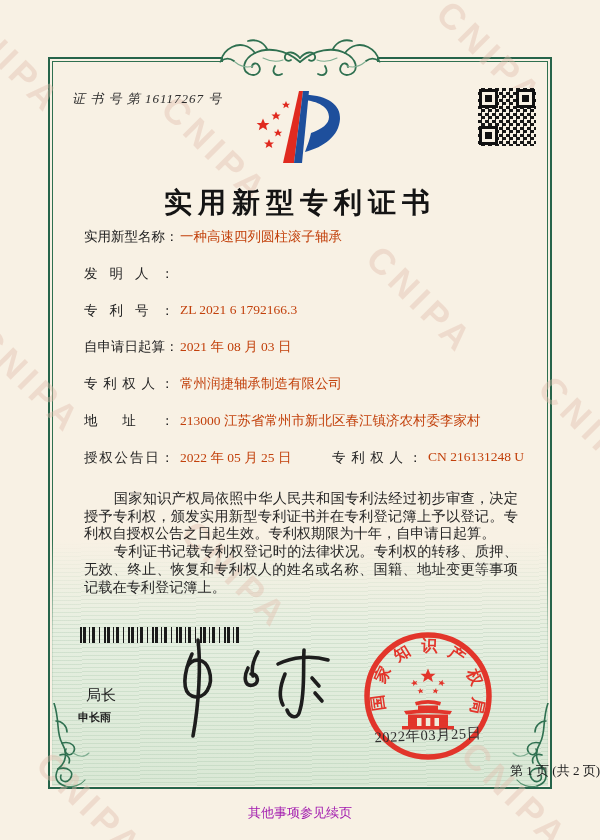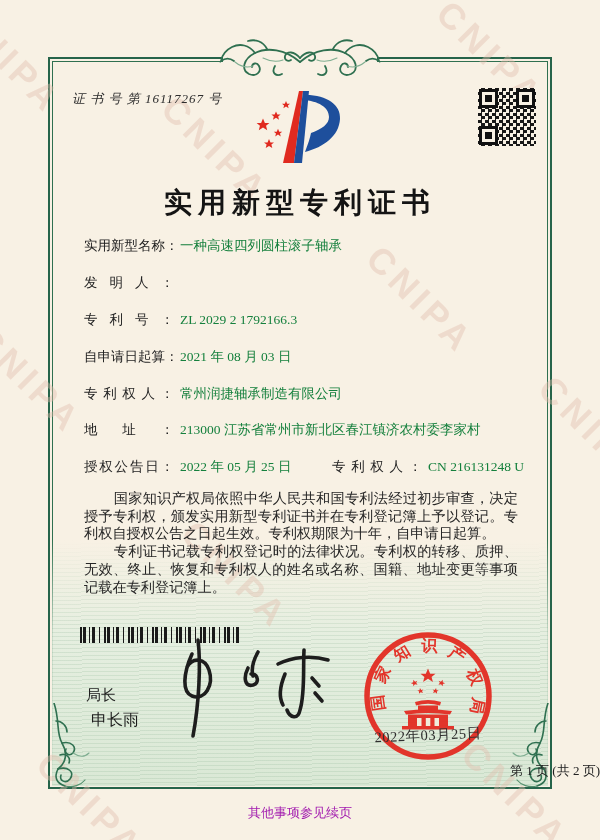--- a/index.html
+++ b/index.html
@@ -36,33 +36,33 @@
   .cert-no{position:absolute;left:72px;top:90px;z-index:3;font-size:13px;letter-spacing:1px;color:#2d2d2d;font-style:italic;}
   .logo{position:absolute;left:252px;top:86px;z-index:3;}
   .qr{position:absolute;left:478px;top:88px;width:58px;height:58px;z-index:3;
     background:repeating-conic-gradient(#181818 0% 25%, #f8f1e4 0% 50%) 0 0/7px 7px;}
   .qr .f{position:absolute;width:13px;height:13px;border:3px solid #111;background:#f8f1e4;}
   .qr .f::after{content:"";position:absolute;inset:3px;background:#111;}
   .qr .f.tl{left:1px;top:1px}.qr .f.tr{right:1px;top:1px}.qr .f.bl{left:1px;bottom:1px}
   .title{position:absolute;left:0;top:170px;width:100%;text-align:center;z-index:3;
     font-size:28px;font-weight:bold;letter-spacing:6px;color:#141414;margin-top:14px;}
   .fields{position:absolute;left:84px;top:228px;width:440px;z-index:3;font-size:13.5px;}
-  .frow{height:36.8px;display:flex;align-items:center;white-space:nowrap;}
+  .frow{height:36.8px;display:flex;align-items:flex-start;white-space:nowrap;}
   .flabel{display:inline-block;width:90px;text-align:justify;text-align-last:justify;text-justify:inter-character;color:#242424;}
-  .fvalue{margin-left:6px;color:#15803d;}
+  .fvalue{margin-left:6px;color:#c2410c;}
   .fvalue.w150{width:150px;margin-right:2px;}
   .paras{position:absolute;left:84px;top:478px;width:434px;z-index:3;
     font-size:14.2px;line-height:17.7px;text-align:justify;color:#262626;margin-top:12px;}
   .paras p{margin:0;text-indent:2.1em;}
   .barcode{position:absolute;left:80px;top:627px;width:162px;height:16px;z-index:3;
     background:repeating-linear-gradient(90deg,#1a1a1a 0 2px,transparent 2px 3px,#1a1a1a 3px 6px,transparent 6px 9px,#1a1a1a 9px 10px,transparent 10px 12px,#1a1a1a 12px 15px,transparent 15px 19px,#1a1a1a 19px 20px,transparent 20px 24px);}
   .signer-title{position:absolute;left:86px;top:675px;z-index:3;font-size:15px;
     font-family:"Liberation Sans","DejaVu Sans",sans-serif;color:#1c1c1c;margin-top:11px;}
-  .signer-name{position:absolute;left:91px;top:710px;z-index:3;font-size:16px;
-    font-family:"Liberation Sans","DejaVu Sans",sans-serif;color:#1c1c1c;}
+  .signer-name{position:absolute;left:78px;top:710px;z-index:3;font-size:11px;
+    font-family:"Liberation Sans","DejaVu Sans",sans-serif;color:#1c1c1c;font-weight:bold;}
   .signature{position:absolute;left:152px;top:632px;z-index:4;}
   .seal{position:absolute;left:358px;top:626px;z-index:4;opacity:.93;}
   .seal-date{position:absolute;left:350px;top:726px;width:156px;z-index:5;text-align:center;
     font-size:14.5px;letter-spacing:.5px;color:#2e2e2e;transform:rotate(-2.5deg);}
   .page-info{position:absolute;left:0;top:762px;width:100%;text-align:right;z-index:3;font-size:13px;color:#222;}
   .continuation{position:absolute;left:0;top:804px;width:100%;text-align:center;z-index:3;font-size:13px;color:#a21caf;}
   .ornament-top{position:absolute;left:215px;top:36px;z-index:3;}
   .ornament-bl{position:absolute;left:51px;top:703px;z-index:3;}
   .ornament-br{position:absolute;left:489px;top:703px;z-index:3;transform:scaleX(-1);}
 </style>
@@ -155,21 +155,21 @@
   <div class="fields">
     <div class="frow">
       <span class="flabel">实用新型名称：</span>
       <span class="fvalue">一种高速四列圆柱滚子轴承</span>
     </div>
     <div class="frow">
       <span class="flabel">发明人：</span>
     </div>
     <div class="frow">
       <span class="flabel">专利号：</span>
-      <span class="fvalue">ZL 2029 2 1792166.3</span>
+      <span class="fvalue">ZL 2021 6 1792166.3</span>
     </div>
     <div class="frow">
       <span class="flabel">自申请日起算：</span>
       <span class="fvalue">2021 年 08 月 03 日</span>
     </div>
     <div class="frow">
       <span class="flabel">专利权人：</span>
       <span class="fvalue">常州润捷轴承制造有限公司</span>
     </div>
     <div class="frow">

